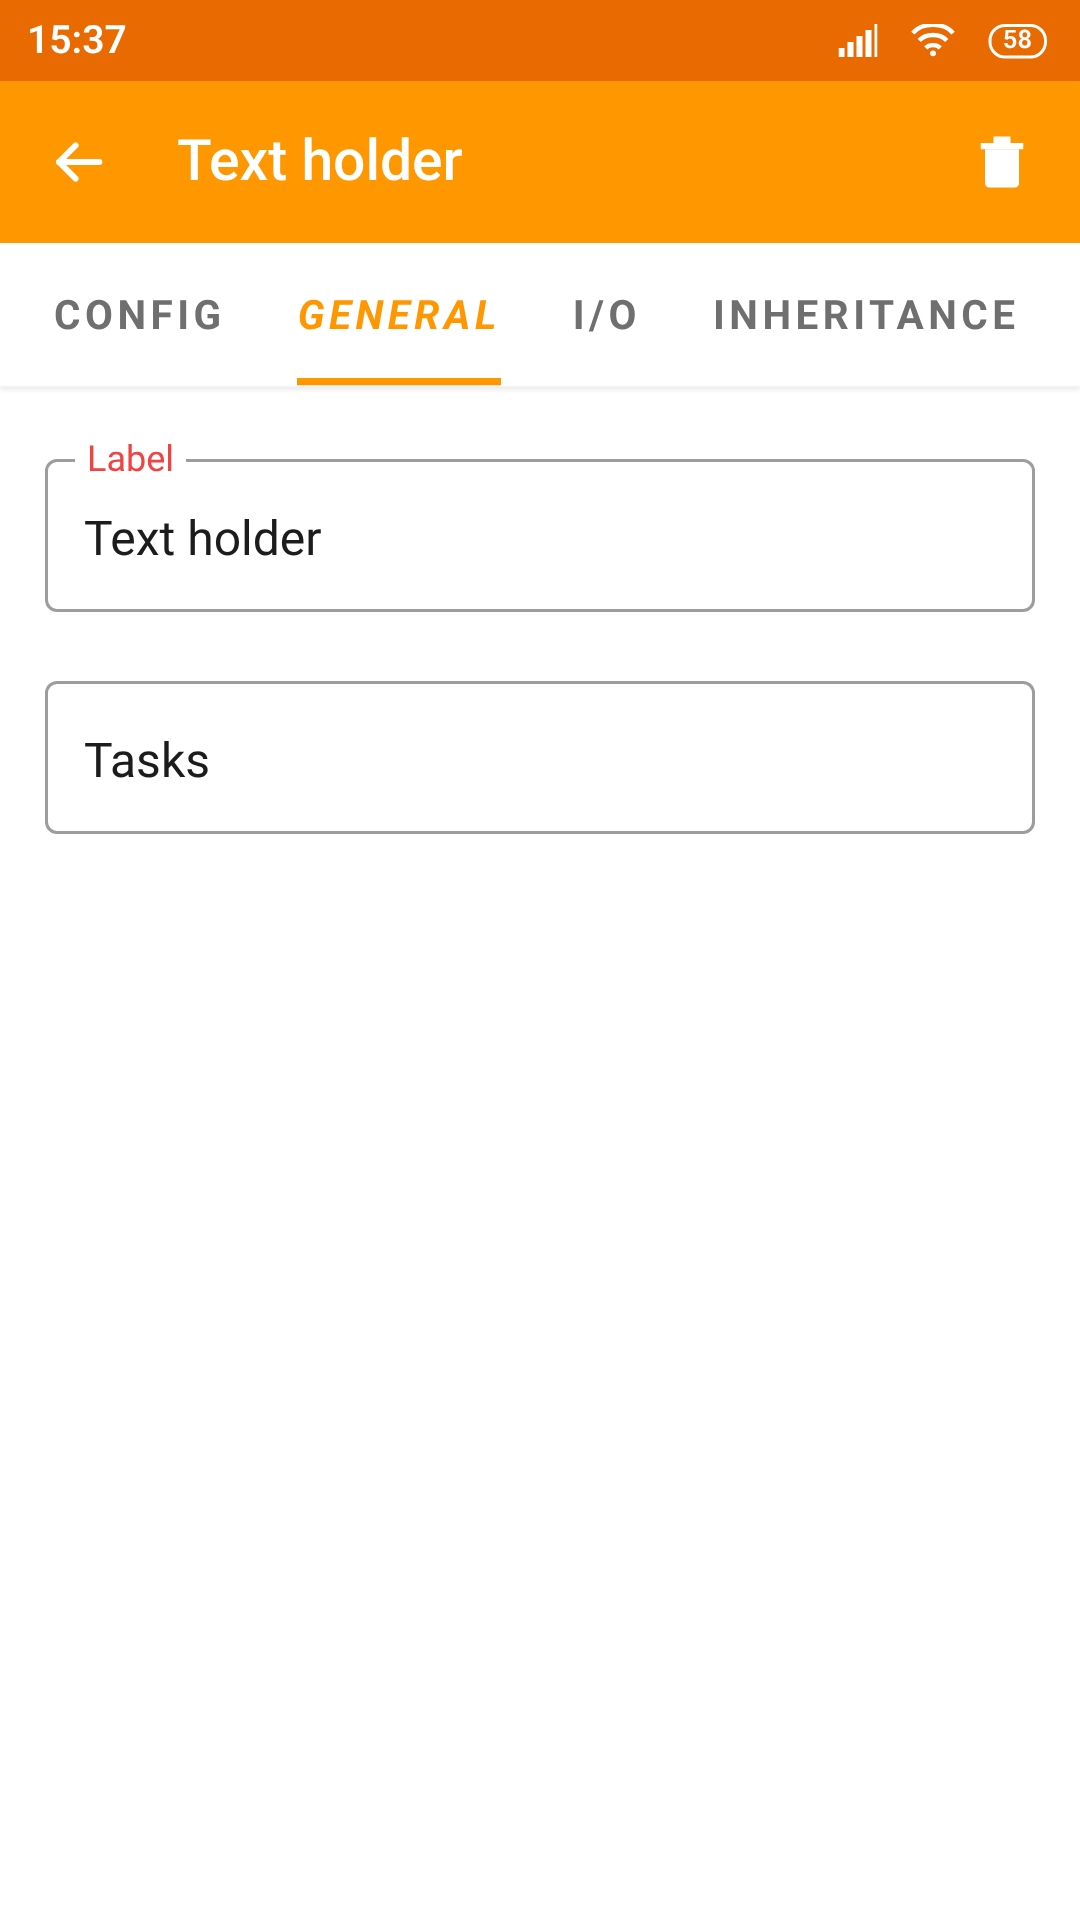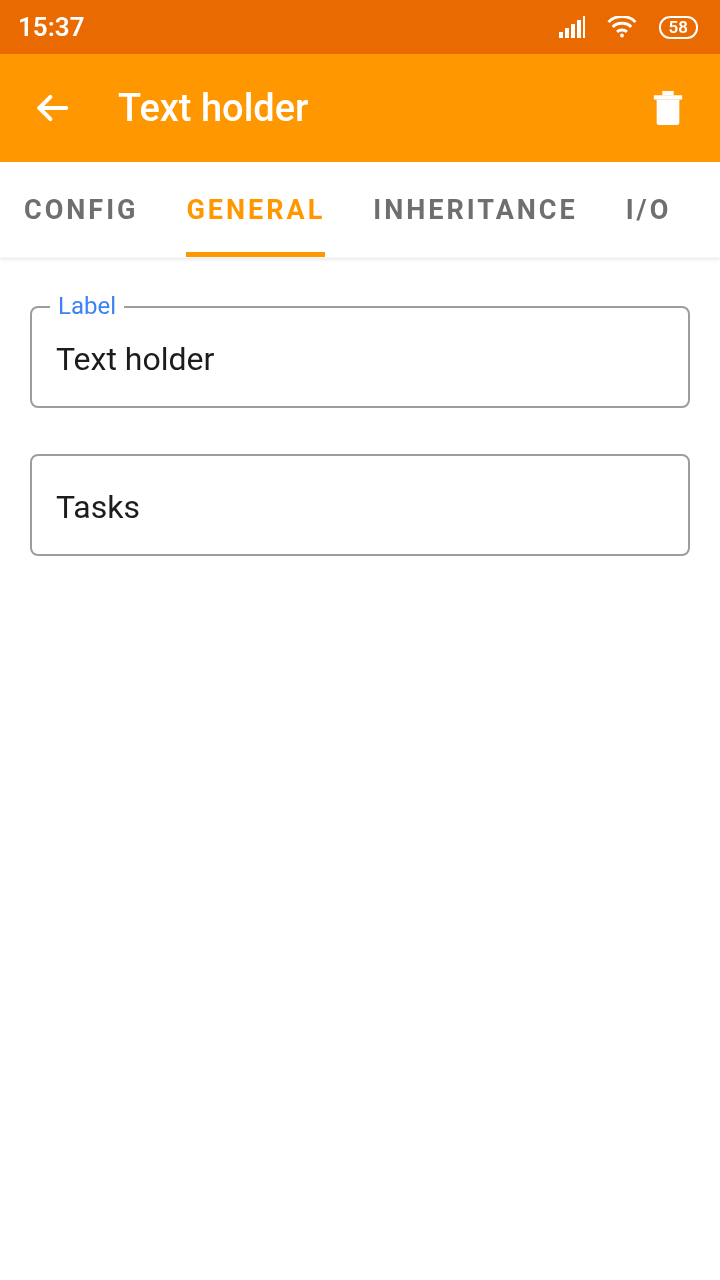--- a/index.html
+++ b/index.html
@@ -43,55 +43,55 @@
     display: inline-flex; align-items: center; justify-content: center;
     cursor: pointer;
   }
 
   .tabs {
     height: 96px;
     background: #fff;
     display: flex;
     border-bottom: 1px solid rgba(0,0,0,0.03);
     box-shadow: 0 2px 3px rgba(0,0,0,0.08);
-    padding-left: 24px;
+    padding-left: 36px;
     gap: 48px;
     overflow: hidden;
     white-space: nowrap;
   }
   .tab {
     font-size: 27px;
     font-weight: 700;
     letter-spacing: 3px;
     color: #6f6f6f;
     height: 100%;
     display: inline-flex; align-items: center;
     cursor: pointer; position: relative;
     text-transform: uppercase;
   }
-  .tab.active { color: #FF9800; }
+  .tab.active { color: #FF9800; font-style: italic; }
   .tab.active::after {
     content: ""; position: absolute; left: 0; right: 0; bottom: 0;
     height: 5px; background: #FF9800;
   }
 
   .content { padding: 48px 30px; }
 
   .field {
     position: relative;
     border: 2px solid #9D9D9D;
     border-radius: 8px;
     margin-bottom: 46px;
   }
   .field-legend {
     position: absolute;
     top: -16px; left: 18px;
     background: #fff;
     padding: 0 8px;
-    color: #3b82f6;
+    color: #ef4444;
     font-size: 24px;
   }
   .field-input {
     width: 100%;
     border: none; outline: none;
     background: transparent;
     font-size: 32px;
     color: #1c1c1c;
     padding: 32px 24px 28px 24px;
     font-family: inherit;
@@ -137,22 +137,22 @@
         <path d="M4 8 h16 v16 a2 2 0 0 1 -2 2 H6 a2 2 0 0 1 -2 -2 Z"></path>
         <path d="M2 5 h20 v3 H2 Z"></path>
         <path d="M8 2 h8 v3 H8 Z"></path>
       </svg>
   </span>
 </div>
 
 <div class="tabs">
   <span class="tab">Config</span>
   <span class="tab active">General</span>
+  <span class="tab">I/O</span>
   <span class="tab">Inheritance</span>
-  <span class="tab">I/O</span>
 </div>
 
 <div class="content">
   <div class="field">
     <span class="field-legend">Label</span>
     <input class="field-input" type="text" value="Text holder" style="">
   </div>
   <div class="field">
     <input class="field-input" type="text" value="Tasks" style="">
   </div>

